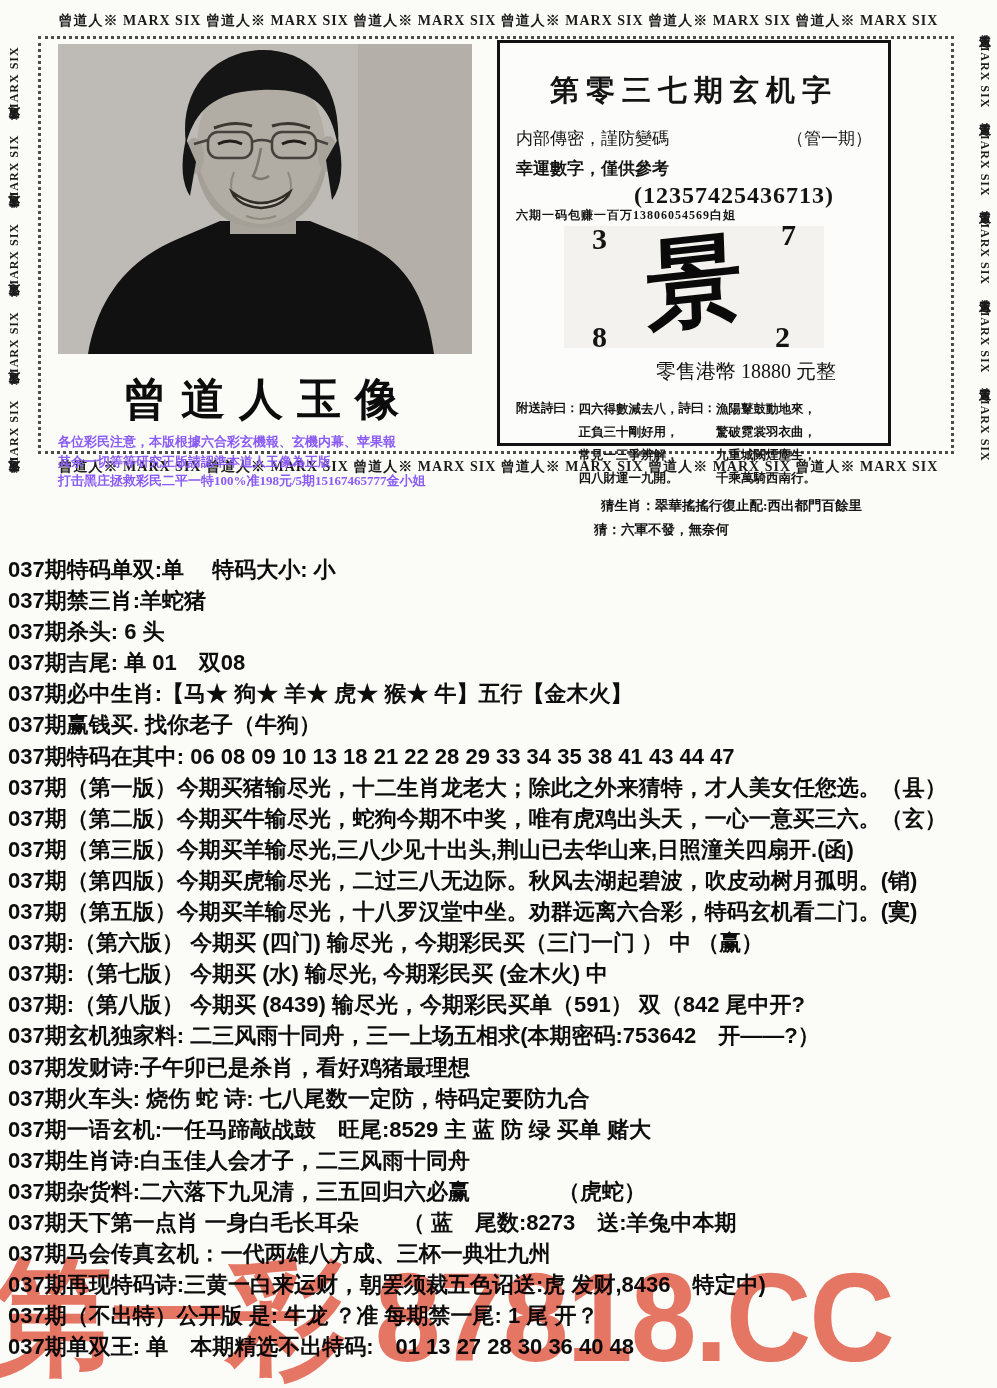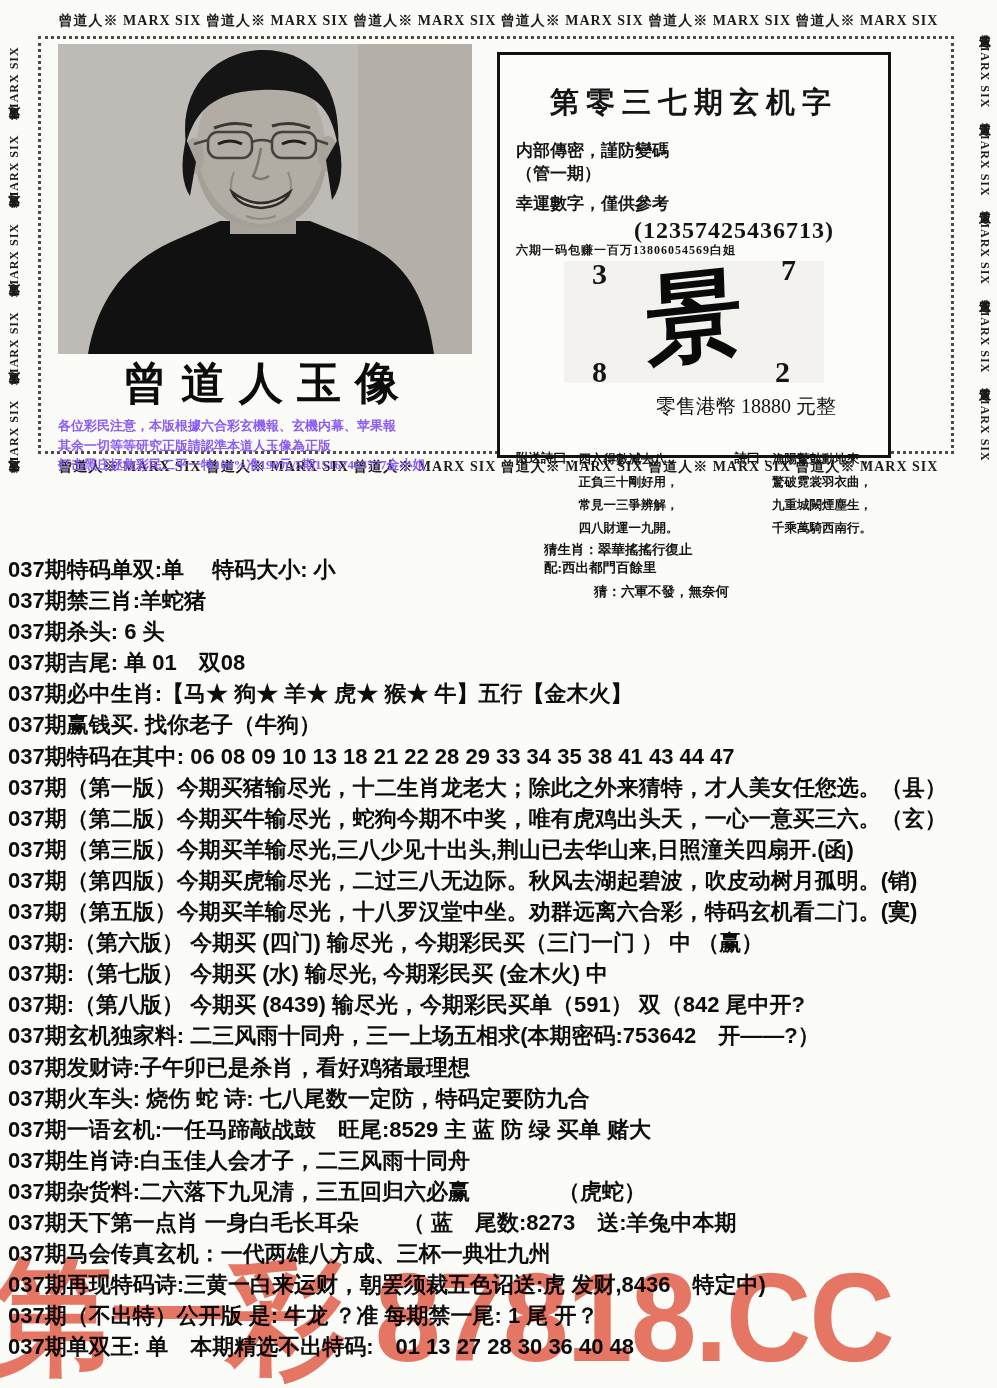--- a/index.html
+++ b/index.html
@@ -27,58 +27,58 @@
   .border-right { right:4px; }
   .frame {
     position:absolute; left:38px; top:36px; width:916px; height:418px;
     border:3px dotted #4c4c4c;
   }
   
   .photo-panel { position:absolute; left:58px; top:44px; width:420px; }
   .photo-svg { display:block; width:414px; height:310px; }
   .photo-caption {
     font-family:Liberation Serif, serif; font-weight:bold;
-    font-size:44px; letter-spacing:14px; text-align:center; margin-top:0;
+    font-size:44px; letter-spacing:14px; text-align:center; margin-top:16px;
     color:#0c0c0c; white-space:nowrap;
   }
   .photo-notes {
     font-family:"Liberation Serif", serif; font-weight:bold;
     font-size:13px; line-height:1.5; margin-top:3px; color:#8b5cf6;
     white-space:nowrap;
   }
   
   .mystery-panel {
-    position:absolute; left:497px; top:52px; width:394px; height:406px;
+    position:absolute; left:497px; top:40px; width:394px; height:406px;
     border:3px solid #121212; background:#fcfcfa;
     font-family:"Liberation Serif", serif; color:#141414;
     padding:8px 16px;
   }
   .m-title { text-align:center; font-size:29px; font-weight:bold; letter-spacing:7px; margin-top:20px; white-space:nowrap; }
-  .m-row1 { display:flex; justify-content:space-between; font-size:17px; font-weight:bold; margin-top:16px;flex-direction:column; }
+  .m-row1 { display:flex; justify-content:space-between; font-size:17px; font-weight:normal; margin-top:16px; }
   .m-row2 { font-size:17px; font-weight:bold; margin-top:7px; }
   .m-digits { font-size:24px; font-weight:bold; letter-spacing:1px; margin-left:118px; margin-top:2px; }
   .m-hotline { font-size:12px; font-weight:bold; margin-top:-2px; letter-spacing:1px; }
   .m-grid { position:relative; width:260px; height:122px; margin:2px auto 0; background:#f4f2ee; }
   .m-corner { position:absolute; font-size:30px; font-weight:bold; font-family:"Liberation Serif", serif; }
   .m-c-tl { left:28px;  top:-4px; }
   .m-c-tr { right:28px; top:-8px; }
   .m-c-bl { left:28px;  bottom:-6px; }
   .m-c-br { right:34px; bottom:-6px; }
   .m-char {
     position:absolute; left:50%; top:50%;
     transform:translate(-50%,-54%) rotate(-6deg) skewX(-4deg);
     font-size:96px; font-weight:bold; color:#0a0a0a; line-height:1;
     font-family:"Liberation Serif", serif;
   }
   .m-price { text-align:right; font-size:20px; font-weight:normal; margin:10px 36px 0 0; white-space:nowrap; }
-  .m-poems { display:flex; justify-content:space-between; margin-top:28px; font-size:12.5px; font-weight:bold; }
+  .m-poems { display:flex; justify-content:flex-start; margin-top:13px; font-size:12.5px; font-weight:bold; }
   .poem { display:flex; }
   .poem-label { white-space:nowrap; margin-top:2px; }
   .poem-lines div { line-height:1.85; white-space:nowrap; }
-  .m-guess-row { display:flex; justify-content:flex-end; font-size:13.5px; font-weight:bold; padding:0 10px 0 28px; white-space:nowrap;flex-direction:column; }
+  .m-guess-row { display:flex; justify-content:flex-end; font-size:13.5px; font-weight:bold; margin-top:6px; padding:0 10px 0 28px; white-space:nowrap; }
   .m-guess2 { font-size:13.5px; font-weight:bold; margin-top:6px; margin-left:78px; white-space:nowrap; }
   
   .body-lines { position:absolute; left:8px; top:554px; width:978px; }
   .body-line {
     font-size:22px; font-weight:600; line-height:31.1px; color:#0d0d0d;
     white-space:nowrap; overflow:hidden;
   }
   
   .watermark {
     position:absolute; left:-6px; bottom:-16px; z-index:5;

